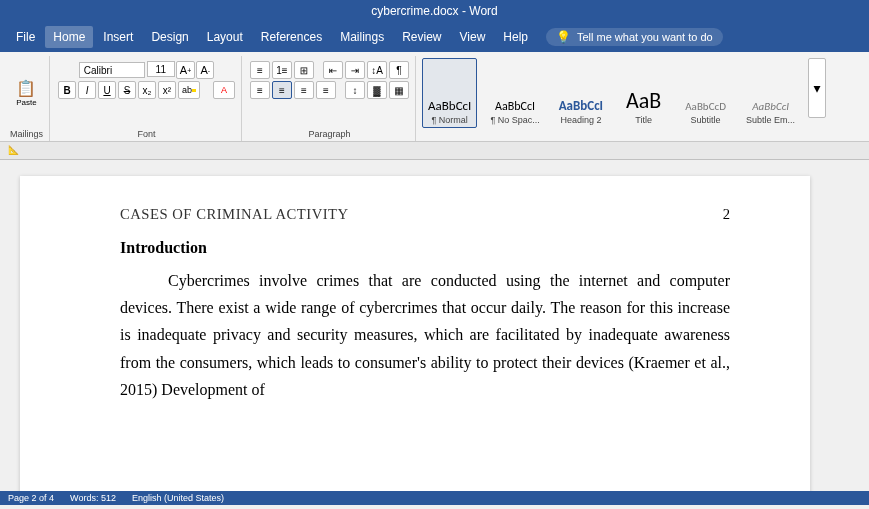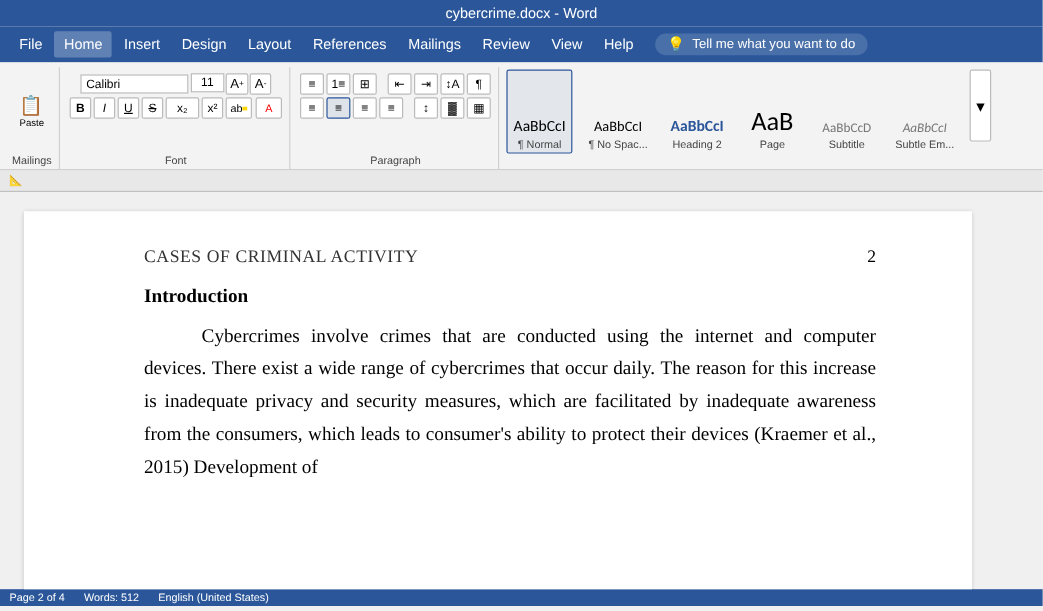--- a/index.html
+++ b/index.html
@@ -312,35 +312,35 @@
           </div>
         </div>
       </div>
     </div>
     <div class="ribbon-group-label">Mailings</div>
   </div>
 
   <div class="ribbon-group">
     <div class="ribbon-controls" style="flex-direction:column; gap:2px; justify-content:flex-start; padding-top:3px;">
       <div class="font-row">
-        <input class="font-name-box" value="Calibri" style="width: 90px;">
+        <input class="font-name-box" value="Calibri" style="width: 66px;">
         <div style="display:flex;gap:1px;">
           <input class="font-size-box" value="11" style="">
           <div class="ribbon-btn-sm" style="font-size:11px;border:1px solid #bbb;background:white;">A<sup style="font-size:7px;">+</sup></div>
           <div class="ribbon-btn-sm" style="font-size:11px;border:1px solid #bbb;background:white;">A<sub style="font-size:7px;">-</sub></div>
         </div>
       </div>
       <div class="font-row">
         <div class="ribbon-btn-sm" style="font-weight:bold;width:18px;height:18px;border:1px solid #bbb;background:white;">B</div>
         <div class="ribbon-btn-sm" style="font-style:italic;width:18px;height:18px;border:1px solid #bbb;background:white;">I</div>
         <div class="ribbon-btn-sm" style="text-decoration:underline;width:18px;height:18px;border:1px solid #bbb;background:white;">U</div>
         <div class="ribbon-btn-sm" style="text-decoration:line-through;width:18px;height:18px;border:1px solid #bbb;background:white;">S</div>
-        <div class="ribbon-btn-sm" style="width:28px;height:18px;border:1px solid #bbb;background:white;">x₂</div>
+        <div class="ribbon-btn-sm" style="width:18px;height:18px;border:1px solid #bbb;background:white;">x₂</div>
         <div class="ribbon-btn-sm" style="width:18px;height:18px;border:1px solid #bbb;background:white;">x²</div>
-        <div style="display:flex;align-items:flex-end;gap:3px;">
+        <div style="display:flex;align-items:flex-end;gap:13px;">
           <div class="ribbon-btn-sm" style="width:22px;height:18px;border:1px solid #bbb;background:white;font-size:9px;">
             <span>ab</span>
               <div style="height:3px;background:#ffd700;width:100%;"></div>
           </div>
           <div class="ribbon-btn-sm" style="width:22px;height:18px;border:1px solid #bbb;background:white;font-size:9px;flex-direction:column;">
             <span style="color:red;">A</span>
           </div>
         </div>
       </div>
     </div>
@@ -388,21 +388,21 @@
       </div>
 
 
       <div class="style-item">
         <div class="style-preview" style="font-size:13px; color:#2b579a; font-weight:bold;">AaBbCcI</div>
         <div class="style-label">Heading 2</div>
       </div>
 
       <div class="style-item">
         <div class="style-preview" style="font-size:22px; color:#000;">AaB</div>
-        <div class="style-label">Page</div>
+        <div class="style-label">Title</div>
       </div>
 
       <div class="style-item">
         <div class="style-preview" style="font-size:11px; color:#777;">AaBbCcD</div>
         <div class="style-label">Subtitle</div>
       </div>
 
       <div class="style-item">
         <div class="style-preview" style="font-size:11px; color:#777; font-style:italic;">AaBbCcI</div>
         <div class="style-label">Subtle Em...</div>

